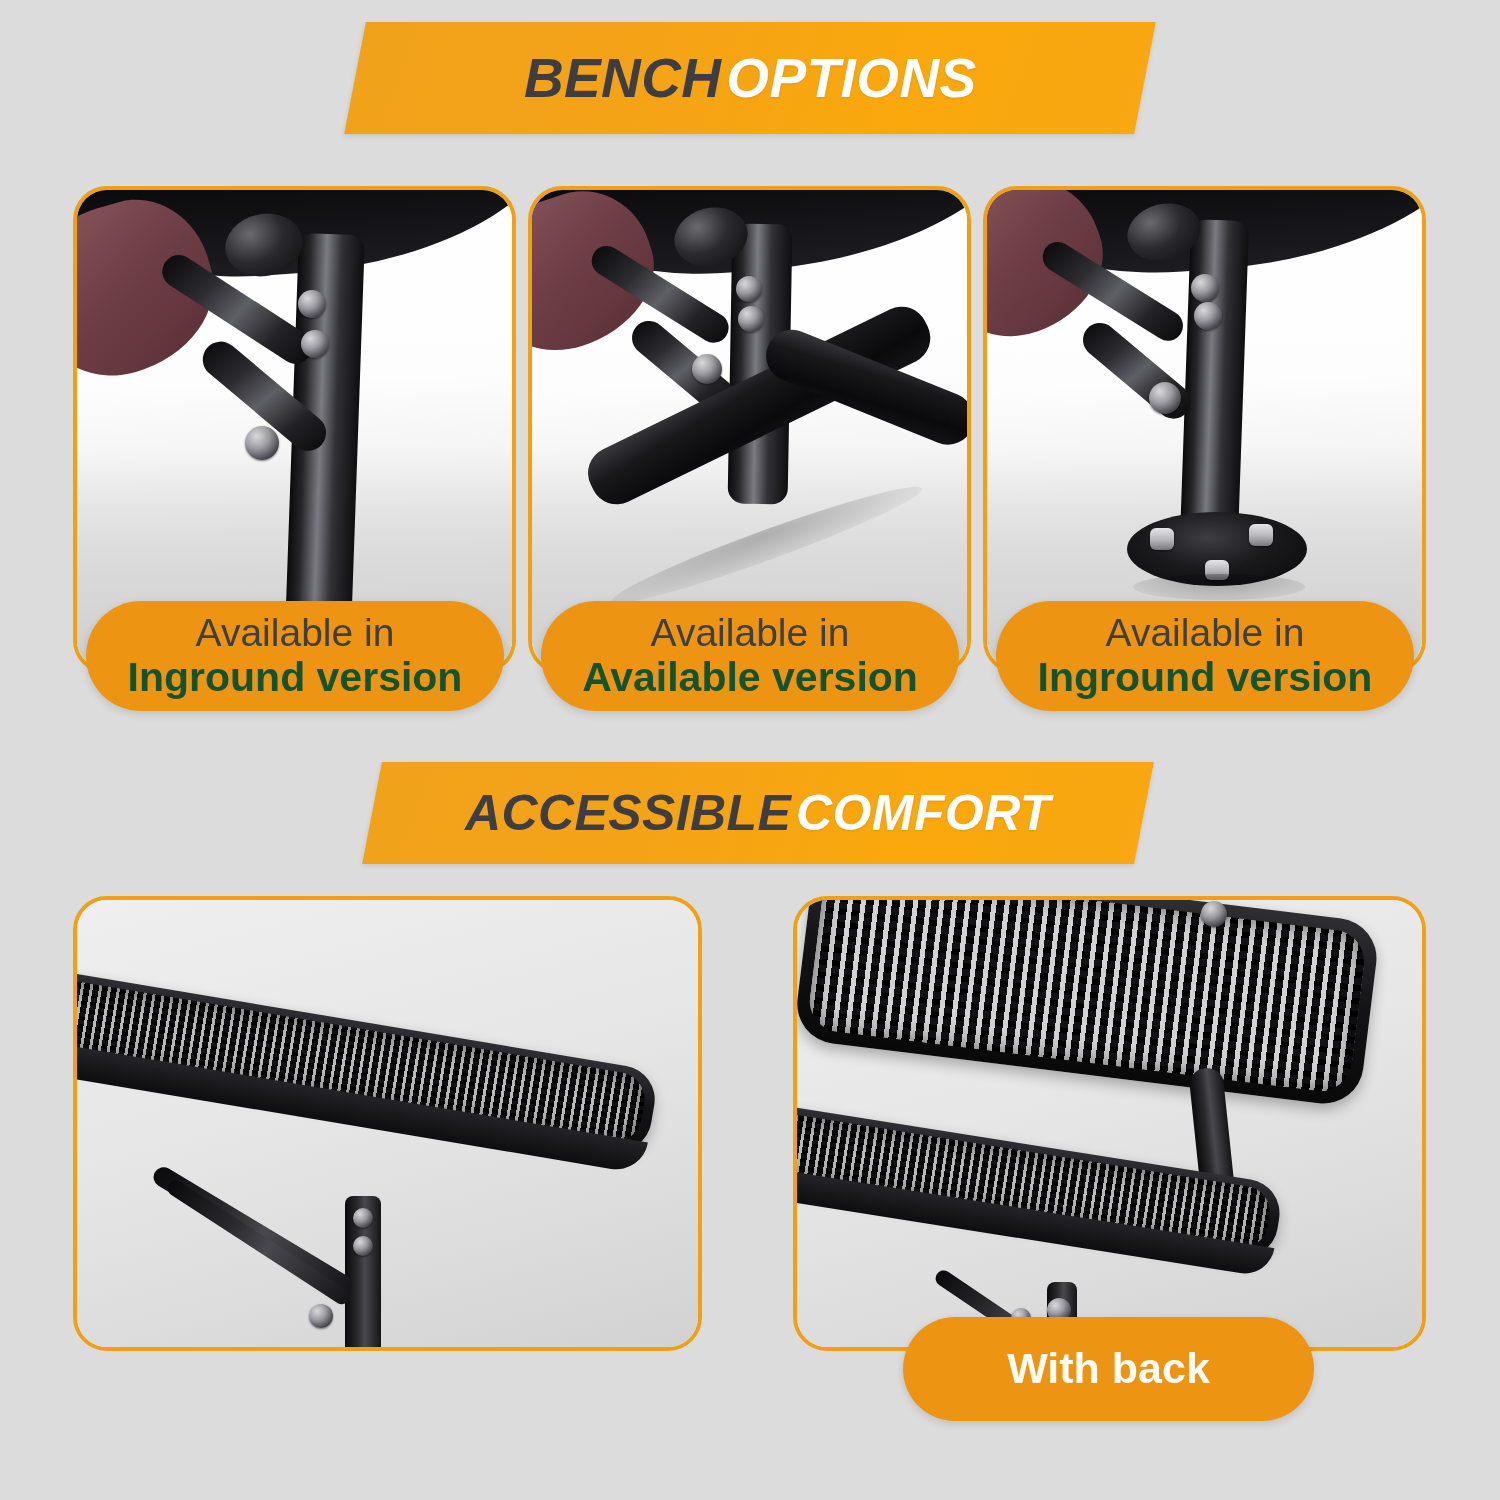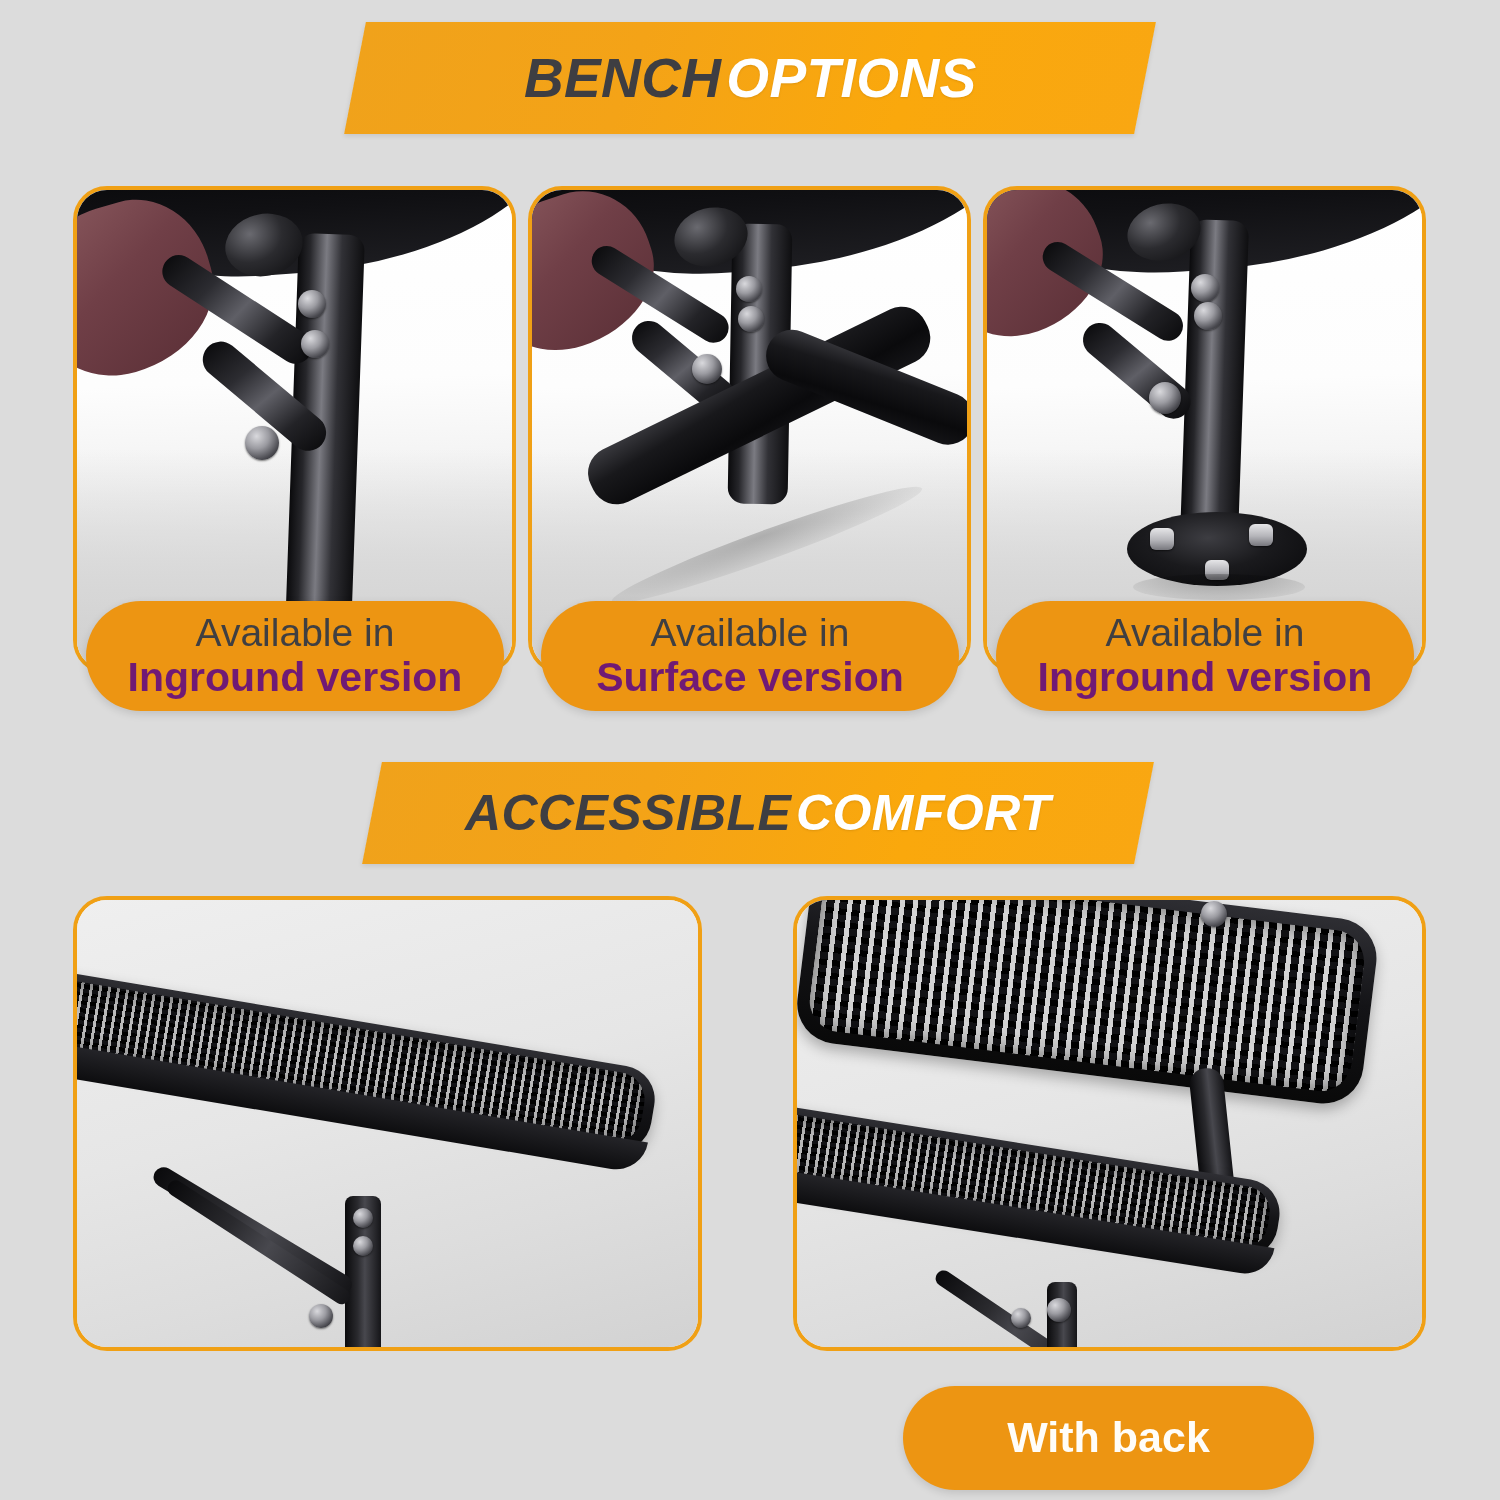--- a/index.html
+++ b/index.html
@@ -217,38 +217,38 @@
     text-align: center;
     box-shadow: 0 3px 8px rgba(0,0,0,0.13);
   }
   .pill-line1 {
     color: #3f3f42;
     font-weight: 400;
     font-size: 39px;
     line-height: 1.12;
   }
   .pill-line2 {
-    color: #701a75;
+    color: #14532d;
     font-weight: 700;
     font-size: 41px;
     line-height: 1.12;
   }
   .pill-single {
     color: #fffdf8;
     font-weight: 700;
     font-size: 43px;
     line-height: 1.1;
   }
 
   #pill-inground { left: 86px;  top: 601px; width: 418px; height: 110px; }
   #pill-portable { left: 541px; top: 601px; width: 418px; height: 110px; }
   #pill-surface  { left: 996px; top: 601px; width: 418px; height: 110px; }
 
   #pill-noback { left: 182px;  top: 1317px; width: 411px; height: 104px; }
-  #pill-back   { left: 903px;  top: 1386px; width: 411px; height: 104px; }
+  #pill-back   { left: 903px;  top: 1317px; width: 411px; height: 104px; }
 </style>
 </head>
 <body>
 
 <div class="page">
 
   <div class="banner" id="banner-bench">
     <div class="banner-inner">
       <span class="banner-word dark">BENCH</span>
       <span class="banner-word light">OPTIONS</span>
@@ -289,21 +289,21 @@
       <div class="bolt" style="left:206px;top:116px;width:26px;height:26px;"></div>
       <div class="bolt" style="left:160px;top:164px;width:30px;height:30px;"></div>
       <div class="skid" style="left:60px;top:268px;width:372px;height:58px;transform:rotate(-26deg);transform-origin:left center;"></div>
       <div class="skid" style="left:236px;top:130px;width:220px;height:52px;transform:rotate(22deg);transform-origin:left center;"></div>
       <div style="position:absolute;left:70px;top:340px;width:330px;height:30px;background:radial-gradient(ellipse at 50% 18%, rgba(0,0,0,0.22), rgba(0,0,0,0));border-radius:50%;transform:rotate(-20deg);"></div>
     </div>
   </div>
 
   <div class="pill" id="pill-portable">
     <span class="pill-line1">Available in</span>
-    <span class="pill-line2">Surface version</span>
+    <span class="pill-line2">Available version</span>
   </div>
 
   <div class="card" id="card-surface">
     <div class="photo">
       <div class="sweep"></div>
       <div class="slab" style="top:-70px;left:-5%;width:122%;height:148px;transform:rotate(-4deg);"></div>
       <div class="hand" style="left:-44px;top:-4px;width:160px;height:146px;transform:rotate(-20deg);"></div>
       <div class="post" style="left:198px;top:30px;width:58px;height:350px;transform:rotate(2deg);"></div>
       <div class="nub" style="left:140px;top:14px;width:74px;height:56px;transform:rotate(-14deg);"></div>
       <div class="strut" style="left:58px;top:44px;width:160px;height:30px;transform:rotate(32deg);transform-origin:left center;"></div>

